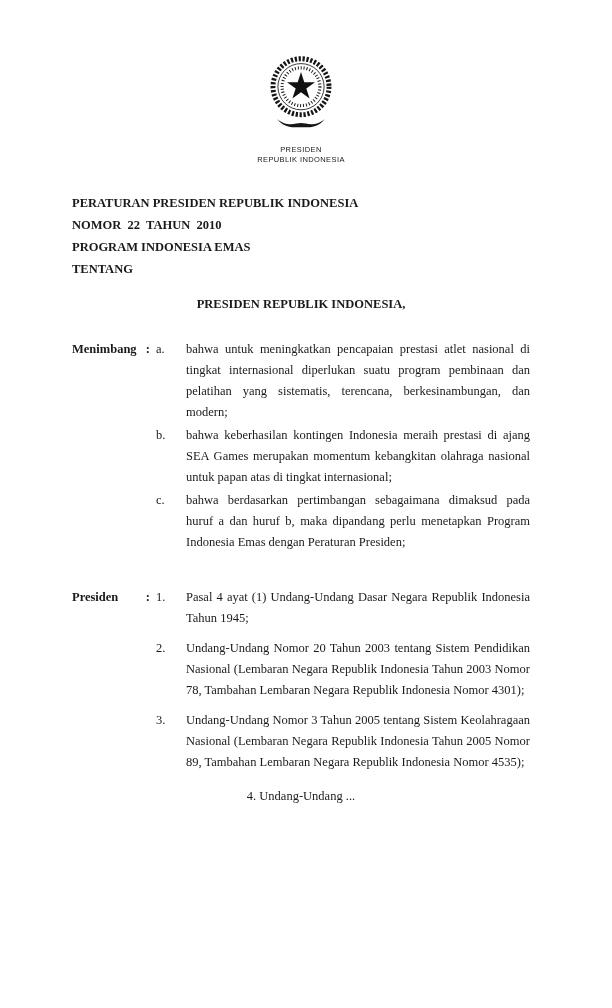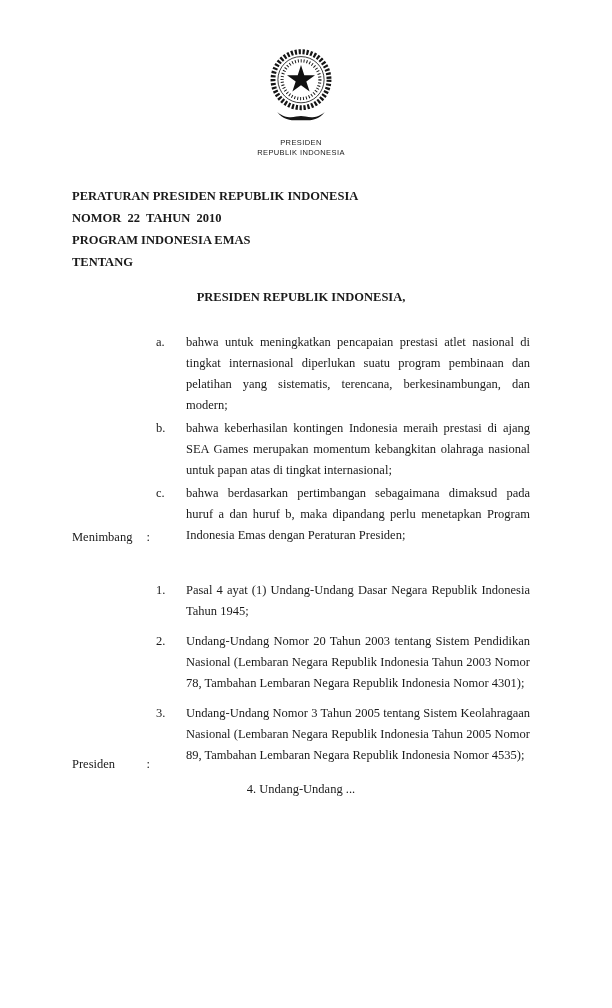--- a/index.html
+++ b/index.html
@@ -1,21 +1,21 @@
 <!DOCTYPE html>
 <html><head>
 <meta charset="utf-8">
 <style>
   * { margin: 0; padding: 0; box-sizing: border-box; }
   html, body { background: #ffffff; }
   .page {
     position: relative;
     width: 612px;
     height: 996px;
-    margin: 5px auto;
+    margin: 12px auto;
     background: #ffffff;
     color: #1a1a1a;
     font-family: "Liberation Serif", serif;
     font-size: 12.5px;
     line-height: 21px;
     padding: 38px 82px 12px 72px;
     overflow: hidden;
   }
   .letterhead { text-align: center; }
   .emblem-wrap { display: inline-block; line-height: 0; }
@@ -30,22 +30,22 @@
   .title-block { margin-top: 28px; font-weight: bold; }
   .t-line { line-height: 22px; white-space: pre-wrap; }
   .invocation { margin-top: 21px; text-align: center; font-weight: bold; line-height: 22px; }
   .authority  { margin-top: 13px; text-align: center; font-weight: bold; line-height: 22px; }
   .clause { display: grid; grid-template-columns: 78px 1fr; column-gap: 6px; }
   .clause.menimbang { margin-top: 24px; }
   .clause.mengingat { margin-top: 32px; }
   .clause-label {
     display: flex;
     justify-content: space-between;
-    align-items: flex-end;
-    font-weight: normal;
+    align-items: flex-start;
+    font-weight: bold;
   }
   .clause-items { min-width: 0; }
   .item { display: grid; grid-template-columns: 22px 1fr; column-gap: 8px; margin-bottom: 2px; }
   .mengingat .item { margin-bottom: 9px; }
   .item-marker { text-align: left; }
   .item-text { text-align: justify; }
   .italic { }
   .catchword { margin-top: 4px; text-align: center; }
 </style>
 </head>

